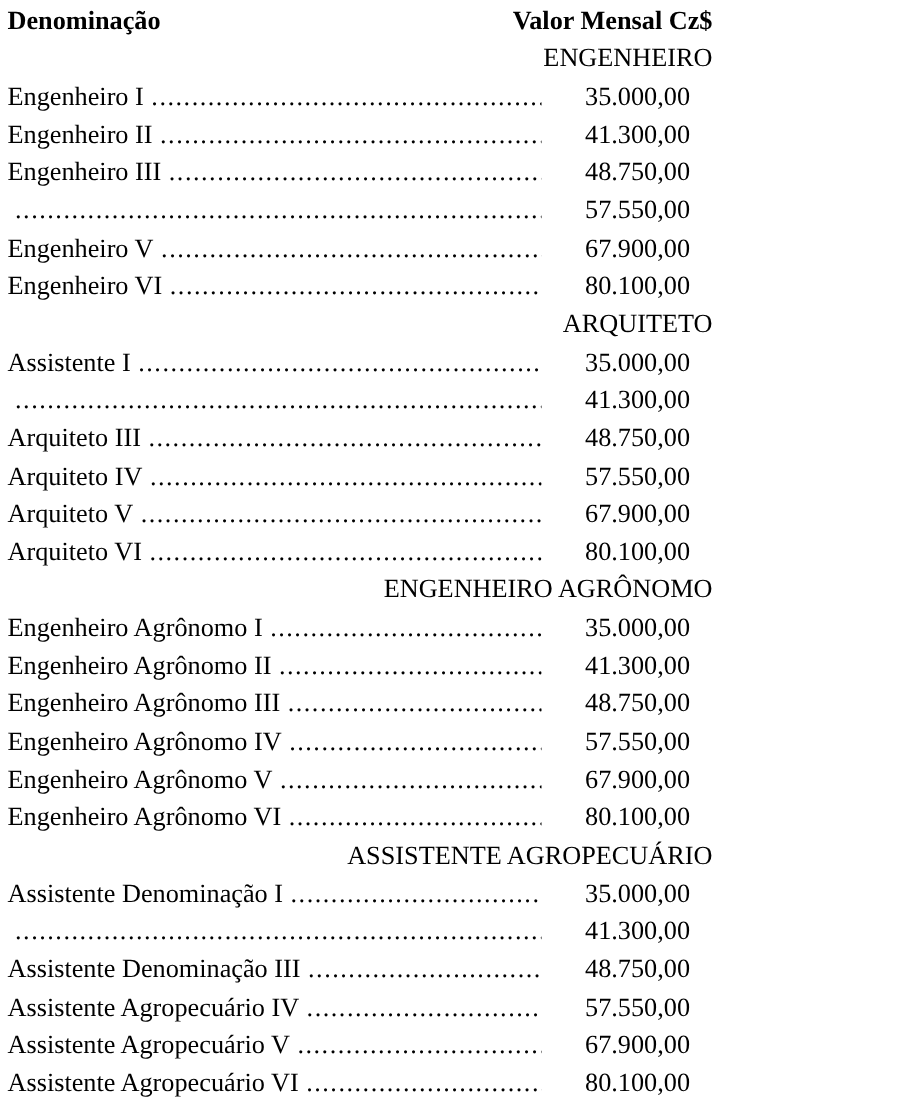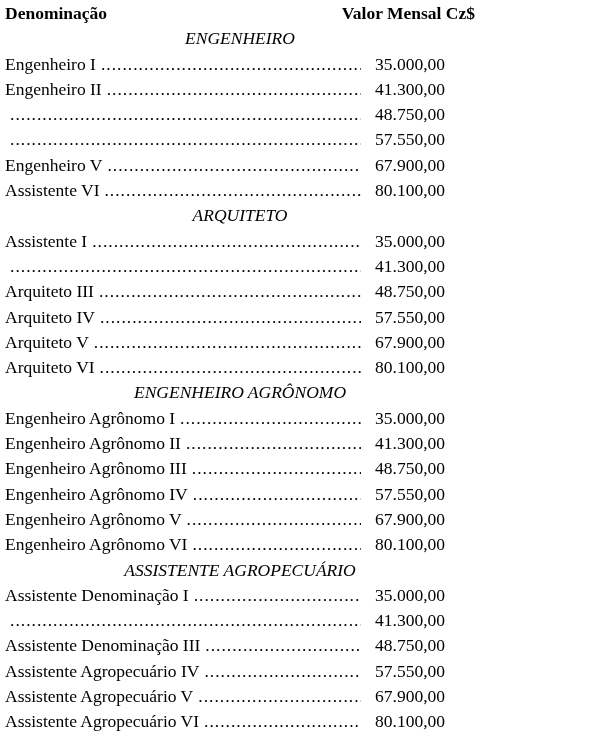--- a/index.html
+++ b/index.html
@@ -39,28 +39,27 @@
     white-space: nowrap;
     margin: 0 14px 0 5px;
     letter-spacing: 1px;
   }
   .leader::after {
     content: "........................................................................................................................................................................";
   }
   .value {
     flex: 0 0 auto;
     width: 100px;
-    text-align: left;
+    text-align: center;
   }
   .header-row .value {
     width: auto;
   }
   .section-title {
-    text-align: center;
-    font-style: italic;
+    text-align: right;
   }
 </style>
 </head>
 <body>
 
 <div class="doc">
   <div class="row header-row">
     <span class="label">Denominação</span>
     <span class="spacer"></span>
     <span class="value">Valor Mensal Cz$</span>
@@ -71,34 +70,35 @@
         <span class="label">Engenheiro I</span>
         <span class="leader"></span>
         <span class="value">35.000,00</span>
       </div>
       <div class="row">
         <span class="label">Engenheiro II</span>
         <span class="leader"></span>
         <span class="value">41.300,00</span>
       </div>
       <div class="row">
+        <span class="label">Engenheiro III</span>
         <span class="leader"></span>
         <span class="value">48.750,00</span>
       </div>
       <div class="row">
         <span class="leader"></span>
         <span class="value">57.550,00</span>
       </div>
       <div class="row">
         <span class="label">Engenheiro V</span>
         <span class="leader"></span>
         <span class="value">67.900,00</span>
       </div>
       <div class="row">
-        <span class="label">Assistente VI</span>
+        <span class="label">Engenheiro VI</span>
         <span class="leader"></span>
         <span class="value">80.100,00</span>
       </div>
       <div class="section-title">ARQUITETO</div>
       <div class="row">
         <span class="label">Assistente I</span>
         <span class="leader"></span>
         <span class="value">35.000,00</span>
       </div>
       <div class="row">

